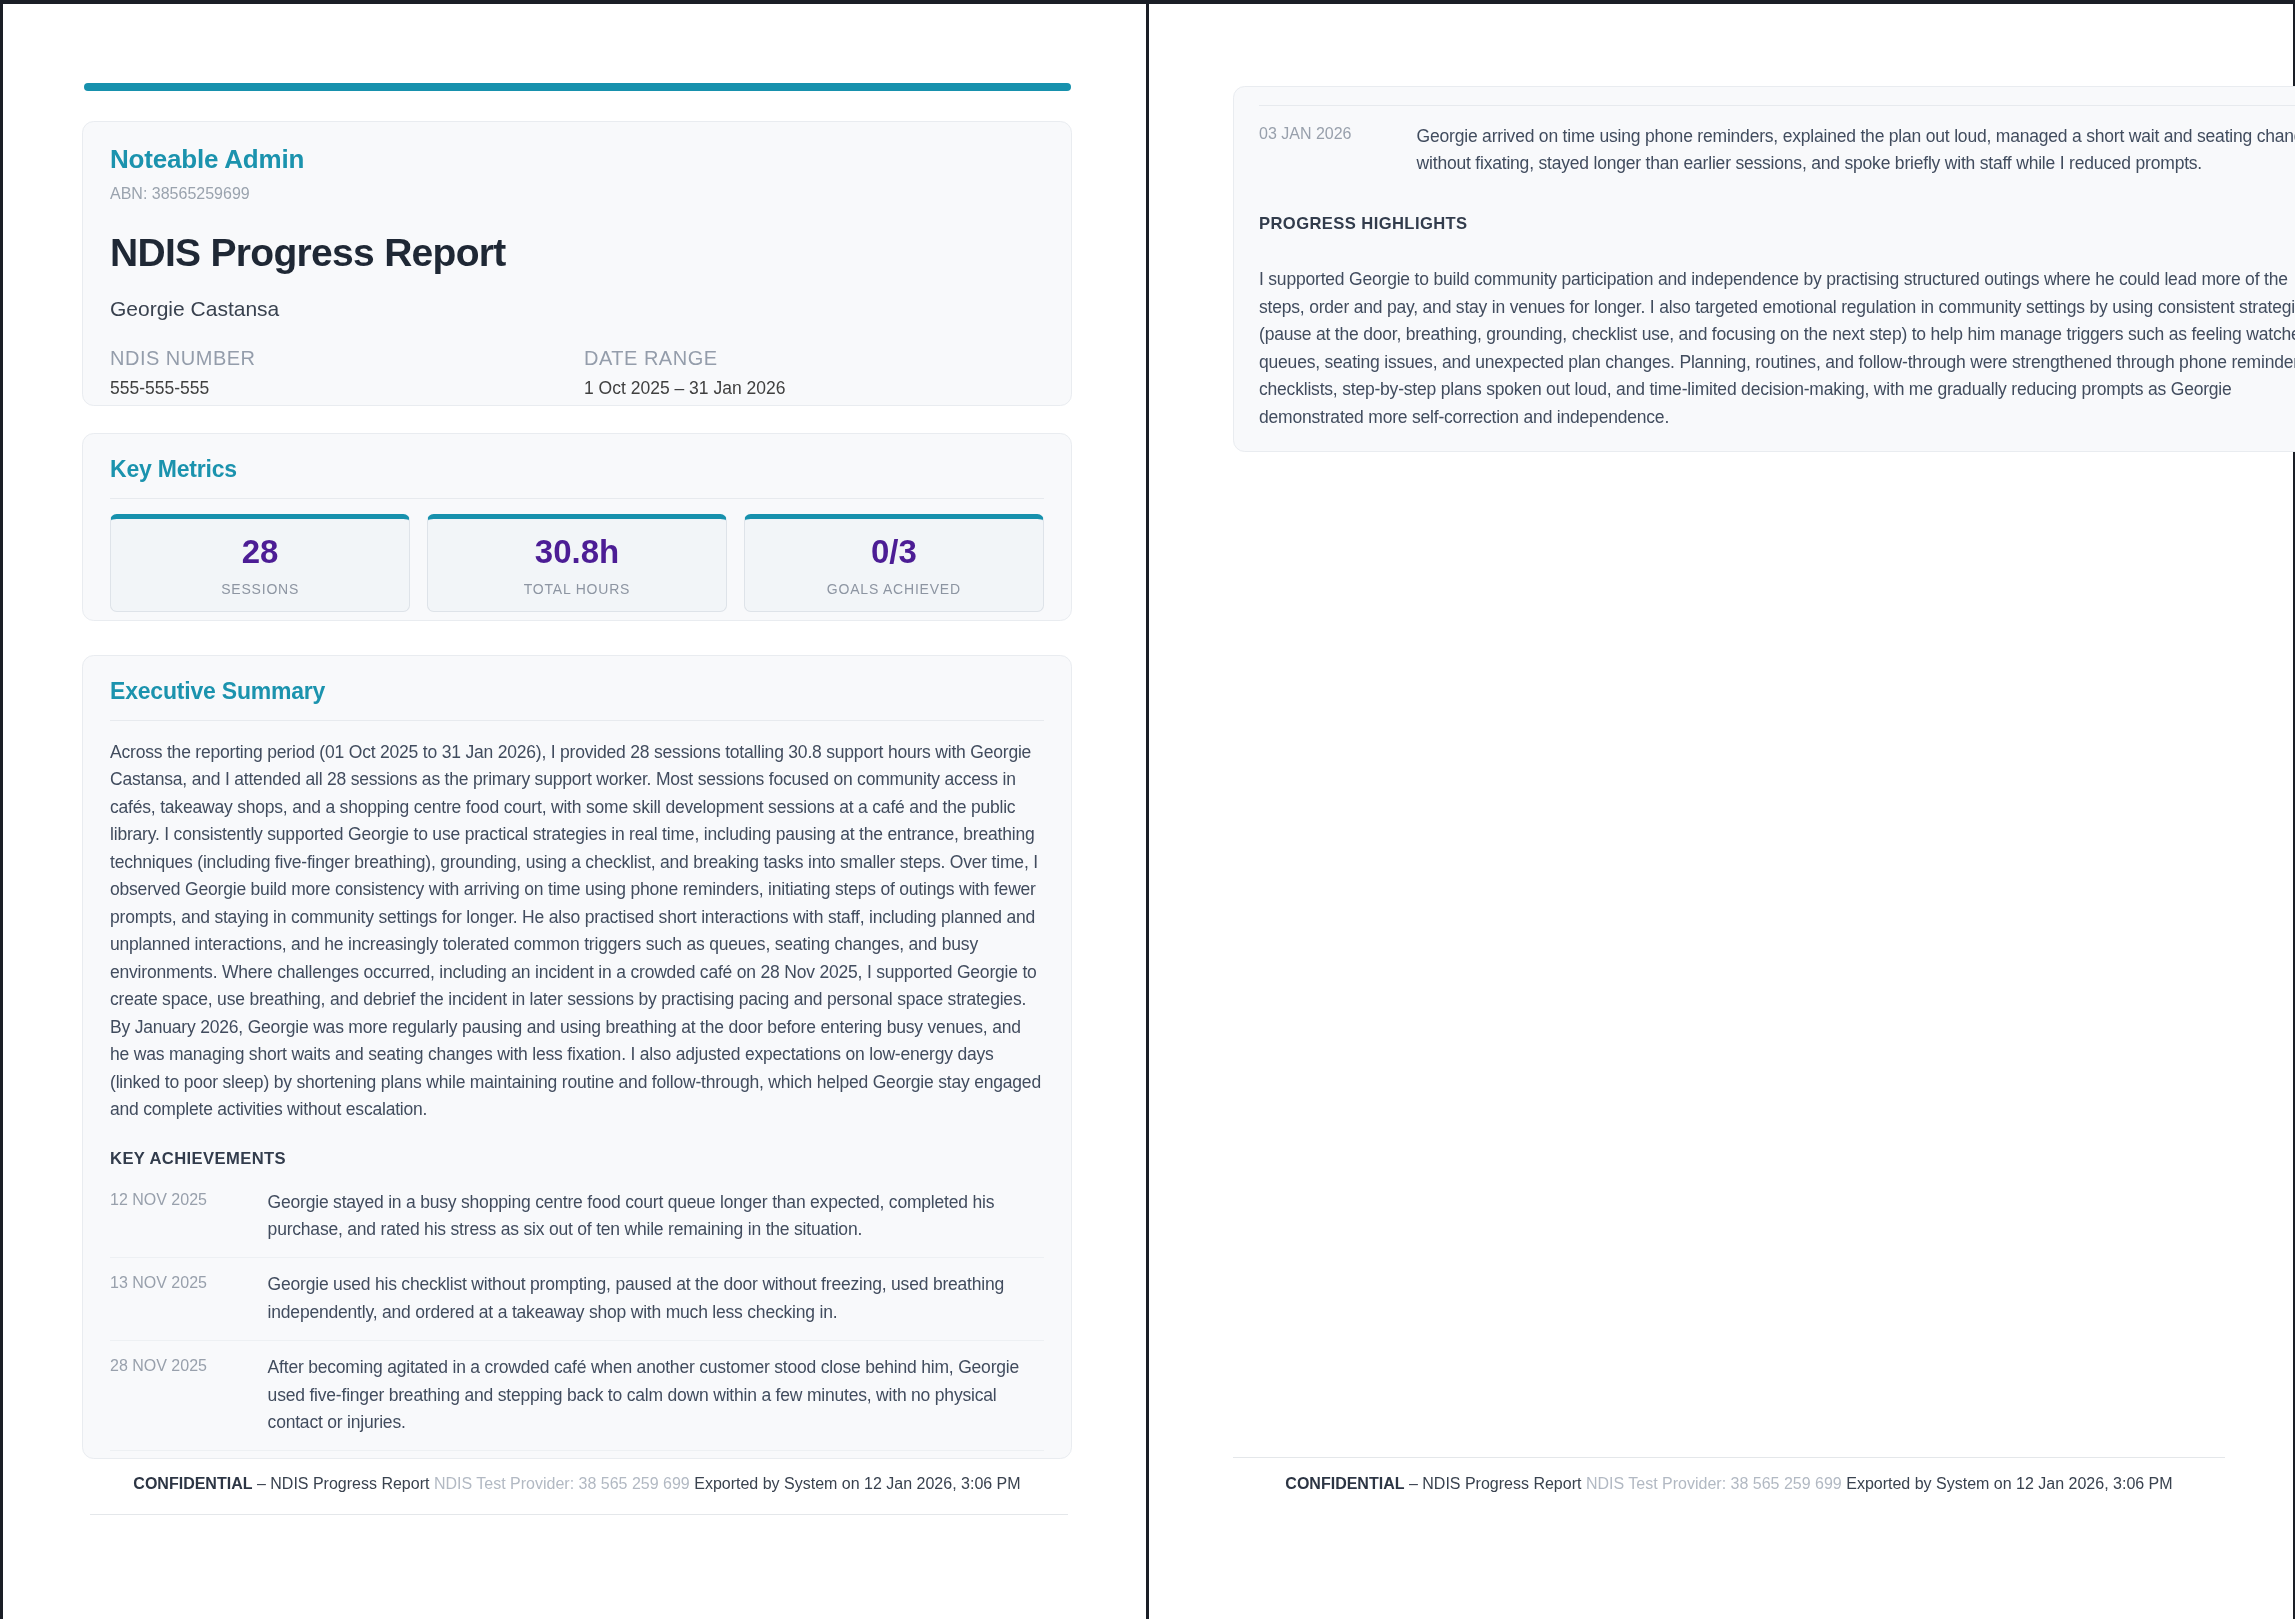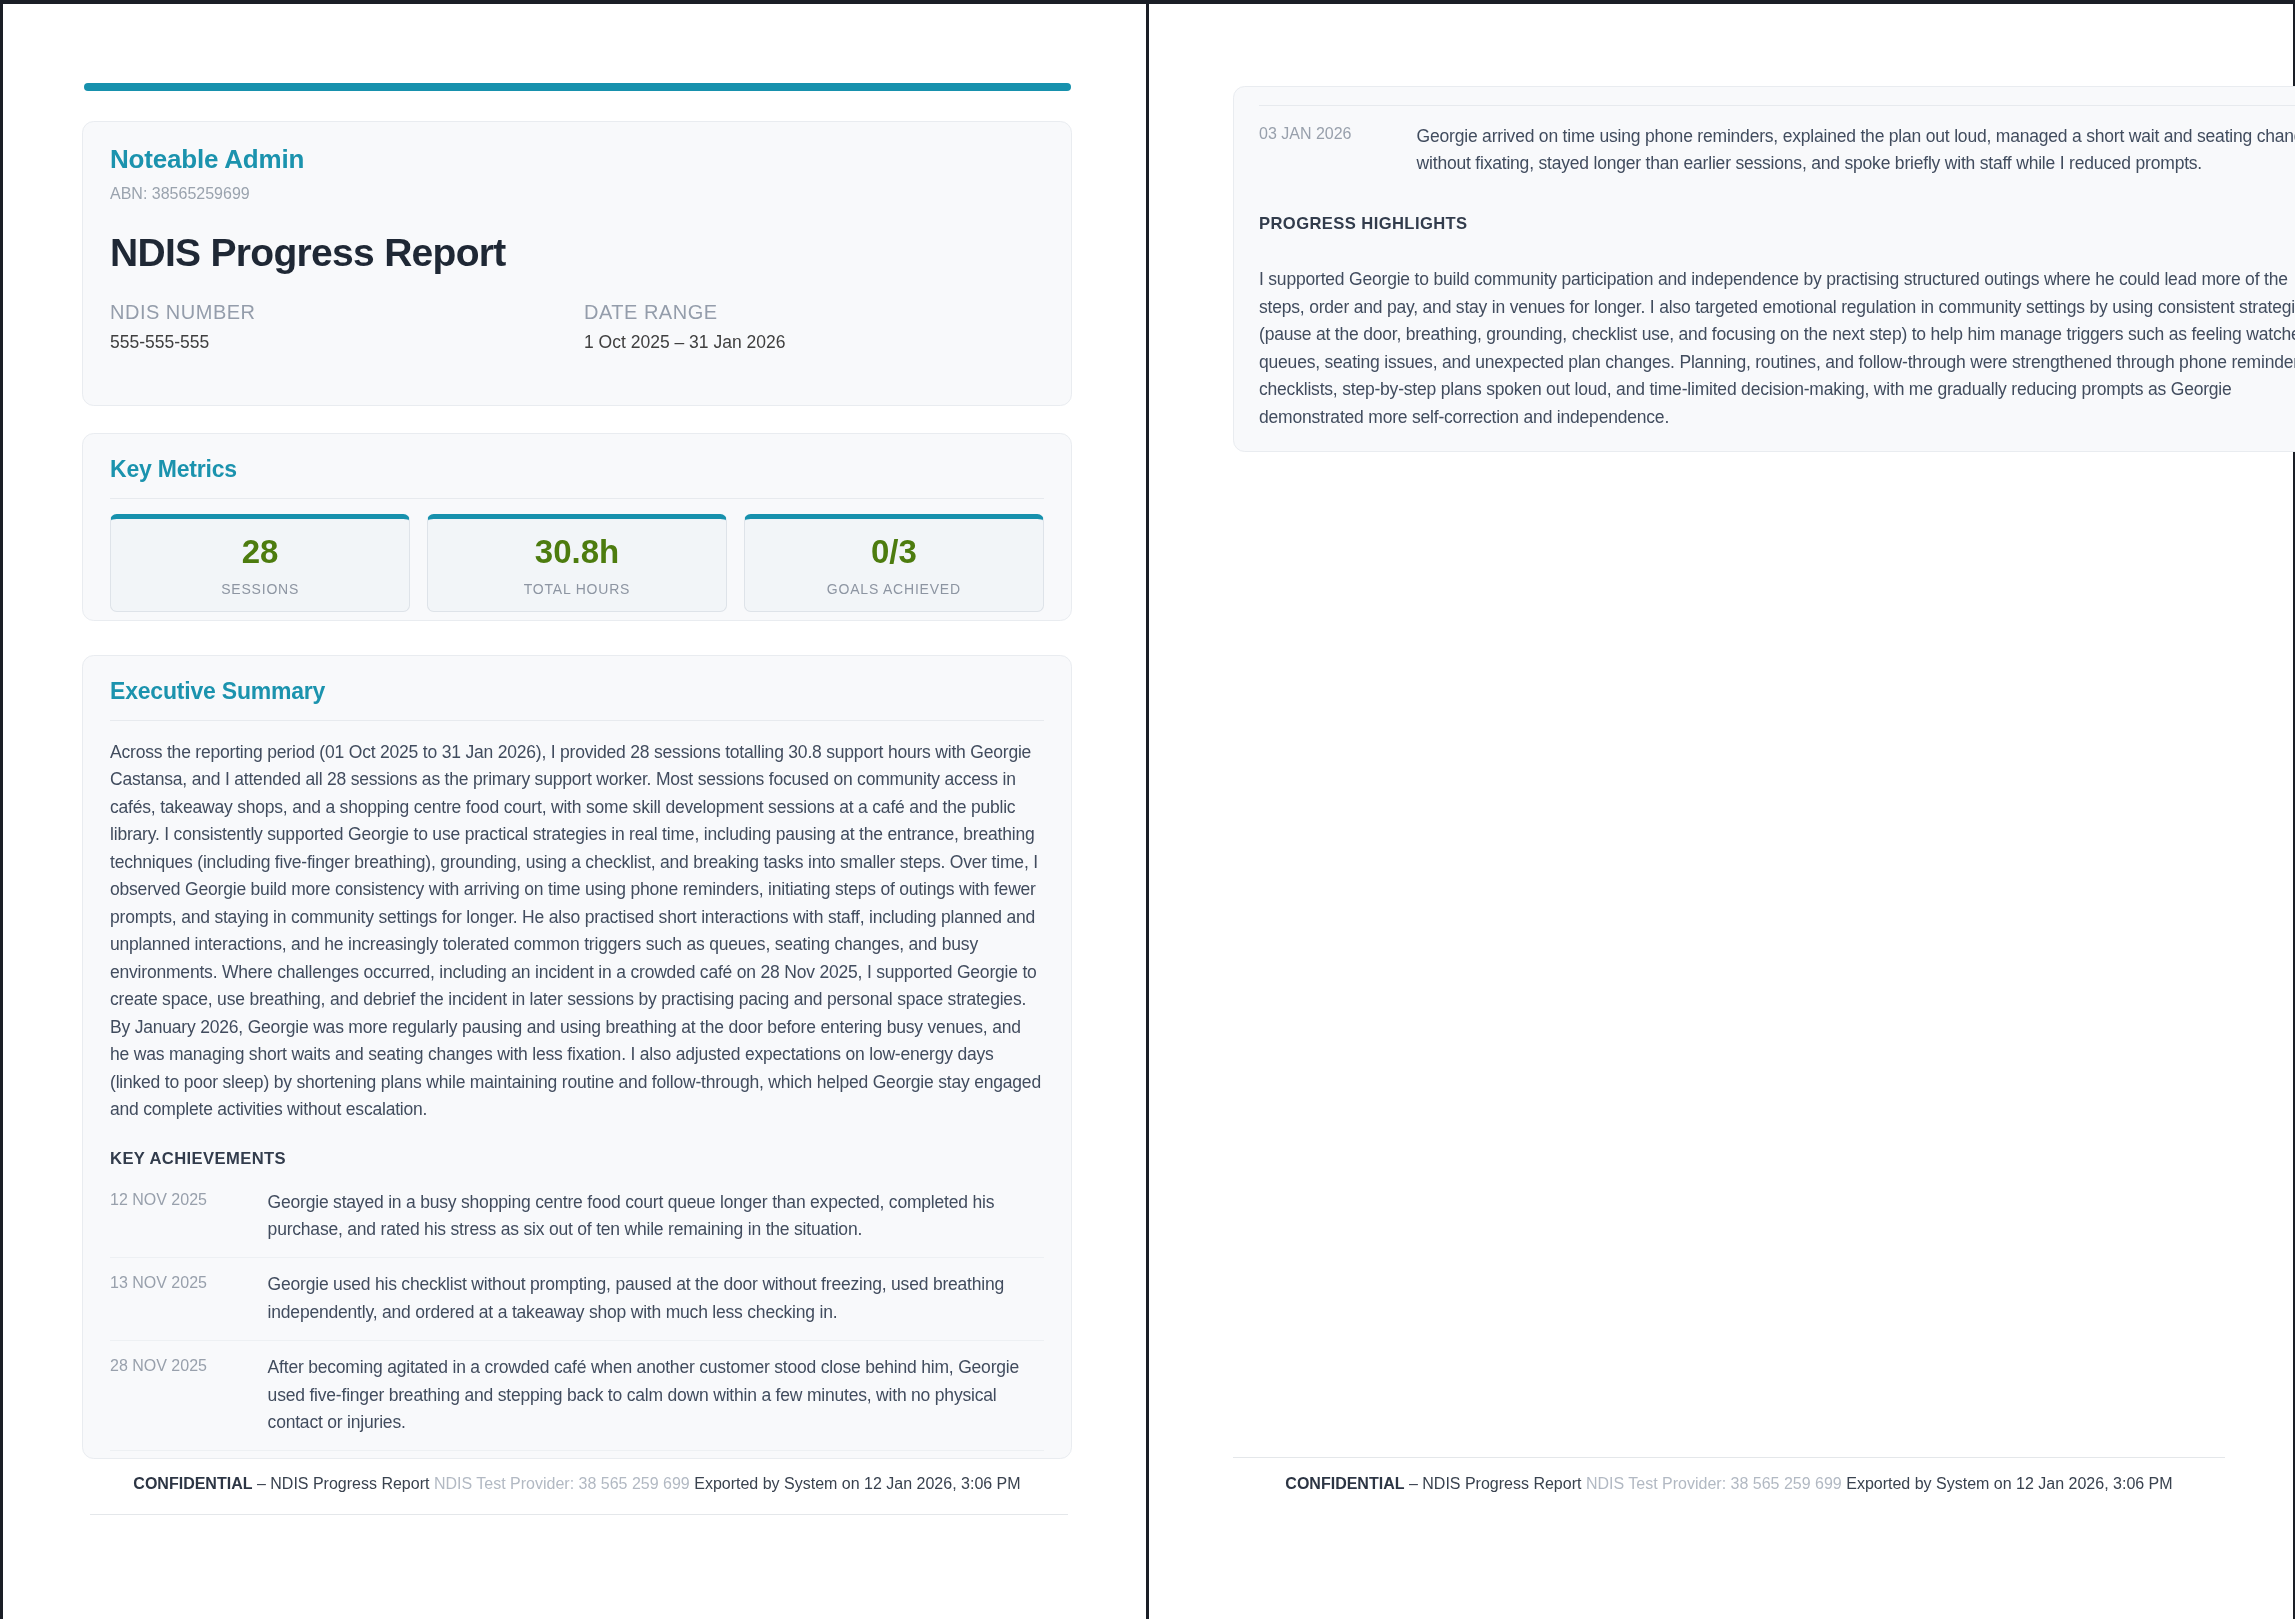--- a/index.html
+++ b/index.html
@@ -39,21 +39,21 @@
   h2.section-heading{margin:0;font-size:23px;font-weight:bold;color:#1b93ae;letter-spacing:-0.2px;}
   hr.rule{border:none;border-top:1.7px solid #e7eaee;margin:15px 0 0 0;}
 
   .metrics-card{top:433px;width:990px;height:188px;}
   .metric-row{margin-top:15px;display:flex;gap:16.6px;}
   .metric-box{
     flex:1;box-sizing:border-box;height:98px;text-align:center;
     background:#f2f5f8;border:1.7px solid #dee3e9;border-top:5px solid #1791ad;
     border-radius:6.7px;padding-top:14px;
   }
-  .metric-value{font-size:33px;font-weight:bold;color:#4d7c0f;}
+  .metric-value{font-size:33px;font-weight:bold;color:#4c1d95;}
   .metric-label{margin-top:10px;font-size:14px;color:#8d95a2;letter-spacing:0.8px;}
 
   .summary-card{top:655px;width:990px;height:804px;overflow:hidden;}
   .body-text{margin:18.3px 0 0 0;font-size:17.5px;line-height:27.5px;color:#414c5e;letter-spacing:-0.2px;}
   h3.sub-heading{margin:25px 0 0 0;font-size:16.6px;font-weight:bold;color:#323c4c;letter-spacing:0.4px;}
   .achievements{margin-top:6.7px;}
   .entry-row{display:flex;padding:13.3px 0;}
   .entry-row + .entry-row{border-top:1.7px solid #edf0f3;}
   .entry-date{width:141px;flex:none;font-size:16px;color:#98a0ac;padding-top:2.5px;}
   .entry-text{flex:1;padding-left:16.6px;font-size:17.5px;line-height:27.5px;color:#414c5e;letter-spacing:-0.2px;}
@@ -83,20 +83,21 @@
 <div class="page-divider"></div>
 
 <section class="page page-1">
 
   <div class="accent-bar"></div>
 
   <div class="card header-card">
     <div class="provider">Noteable Admin</div>
     <div class="abn">ABN: 38565259699</div>
     <h1 class="title">NDIS Progress Report</h1>
+    <div class="participant">Georgie Castansa</div>
     <div class="fields-row">
       <div class="field field-ndis">
         <div class="field-label">NDIS NUMBER</div>
         <div class="field-value">555-555-555</div>
       </div>
       <div class="field">
         <div class="field-label">DATE RANGE</div>
         <div class="field-value">1 Oct 2025 – 31 Jan 2026</div>
       </div>
     </div>

